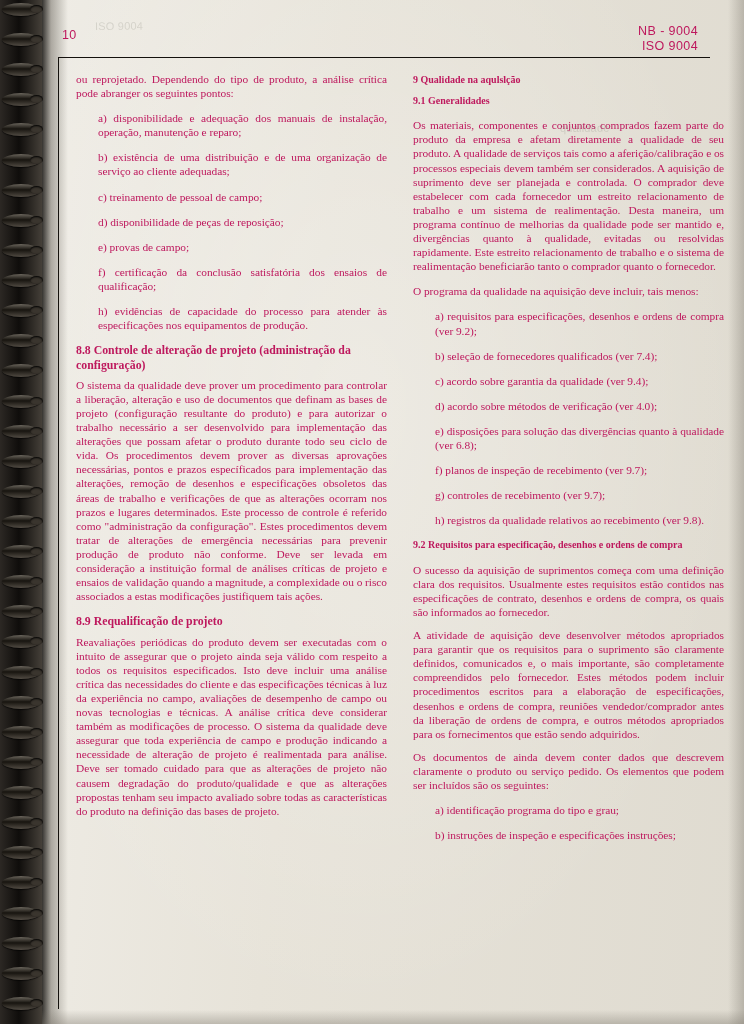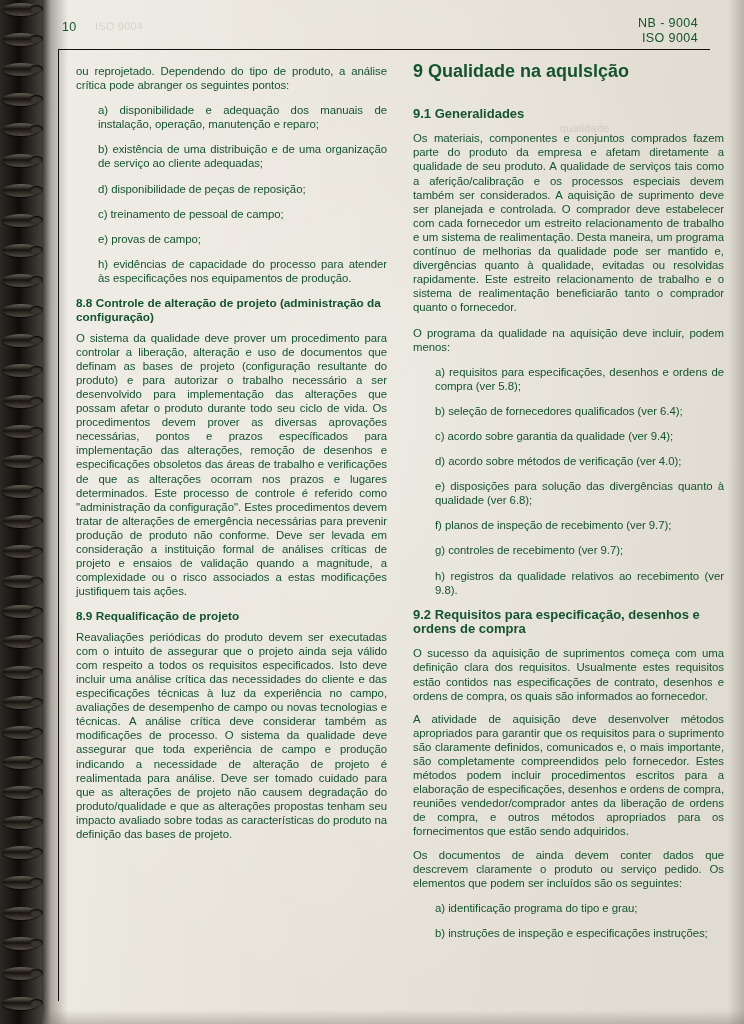--- a/index.html
+++ b/index.html
@@ -65,24 +65,24 @@
     left: 42px;
     top: 0;
     width: 26px;
     height: 1024px;
     background: linear-gradient(90deg, rgba(20,18,15,0.85) 0%, rgba(90,85,76,0.45) 35%, rgba(215,210,198,0.0) 100%);
   }
   
   .content {
     position: absolute;
     left: 68px;
-    top: 4px;
+    top: 12px;
     width: 676px;
     height: 852px;
-    color: #14532d;
+    color: #be185d;
   }
   .header {
     position: absolute;
     top: 12px;
     left: 0;
     width: 664px;
     height: 32px;
   }
   .page-number {
     position: absolute;
@@ -122,46 +122,47 @@
     left: 8px;
     width: 648px;
     display: flex;
     gap: 26px;
   }
   .col {
     width: 311px;
   }
   p, h3, h4 {
     margin: 0;
+    font-family: Liberation Serif, serif;
   }
   .body {
     font-size: 11.4px;
     line-height: 14.1px;
     text-align: justify;
     letter-spacing: -0.05px;
     margin-bottom: 11px;
   }
   .indent {
     padding-left: 22px;
   }
   .sec {
     font-size: 11.8px;
     font-weight: bold;
     line-height: 14.3px;
     margin-bottom: 6px;
     margin-top: 4px;
   }
   .sec-main {
-    font-size: 18px;
+    font-size: 10px;
     font-weight: bold;
     line-height: 15px;
-    margin-bottom: 28px;
+    margin-bottom: 7px;
   }
   .sec-sub {
-    font-size: 13px;
+    font-size: 10px;
     font-weight: bold;
     line-height: 14.3px;
     margin-bottom: 10px;
   }
   .tight { margin-bottom: 9px; }
   
   .ghost {
     position: absolute;
     color: rgba(90,85,75,0.16);
     font-size: 11px;
@@ -283,41 +284,42 @@
     <div class="rule"></div>
     <div class="vrule"></div>
 
     <div class="columns">
 
       <div class="col">
         <p class="body">ou reprojetado. Dependendo do tipo de produto, a análise crítica pode abranger os seguintes pontos:</p>
 
         <p class="body indent">a) disponibilidade e adequação dos manuais de instalação, operação, manutenção e reparo;</p>
         <p class="body indent">b) existência de uma distribuição e de uma organização de serviço ao cliente adequadas;</p>
+        <p class="body indent">c) treinamento de pessoal de campo;</p>
         <p class="body indent">d) disponibilidade de peças de reposição;</p>
-        <p class="body indent">c) treinamento de pessoal de campo;</p>
         <p class="body indent">e) provas de campo;</p>
+        <p class="body indent">f) certificação da conclusão satisfatória dos ensaios de qualificação;</p>
         <p class="body indent">h) evidências de capacidade do processo para atender às especificações nos equipamentos de produção.</p>
 
         <h3 class="sec">8.8 Controle de alteração de projeto (administração da configuração)</h3>
         <p class="body">O sistema da qualidade deve prover um procedimento para controlar a liberação, alteração e uso de documentos que definam as bases de projeto (configuração resultante do produto) e para autorizar o trabalho necessário a ser desenvolvido para implementação das alterações que possam afetar o produto durante todo seu ciclo de vida. Os procedimentos devem prover as diversas aprovações necessárias, pontos e prazos específicados para implementação das alterações, remoção de desenhos e especificações obsoletos das áreas de trabalho e verificações de que as alterações ocorram nos prazos e lugares determinados. Este processo de controle é referido como "administração da configuração". Estes procedimentos devem tratar de alterações de emergência necessárias para prevenir produção de produto não conforme. Deve ser levada em consideração a instituição formal de análises críticas de projeto e ensaios de validação quando a magnitude, a complexidade ou o risco associados a estas modificações justifiquem tais ações.</p>
 
         <h3 class="sec">8.9 Requalificação de projeto</h3>
         <p class="body">Reavaliações periódicas do produto devem ser executadas com o intuito de assegurar que o projeto ainda seja válido com respeito a todos os requisitos especificados. Isto deve incluir uma análise crítica das necessidades do cliente e das especificações técnicas à luz da experiência no campo, avaliações de desempenho de campo ou novas tecnologias e técnicas. A análise crítica deve considerar também as modificações de processo. O sistema da qualidade deve assegurar que toda experiência de campo e produção indicando a necessidade de alteração de projeto é realimentada para análise. Deve ser tomado cuidado para que as alterações de projeto não causem degradação do produto/qualidade e que as alterações propostas tenham seu impacto avaliado sobre todas as características do produto na definição das bases de projeto.</p>
       </div>
 
       <div class="col">
         <h3 class="sec-main">9 Qualidade na aqulslção</h3>
         <h4 class="sec-sub">9.1 Generalidades</h4>
 
         <p class="body">Os materiais, componentes e conjuntos comprados fazem parte do produto da empresa e afetam diretamente a qualidade de seu produto. A qualidade de serviços tais como a aferição/calibração e os processos especiais devem também ser considerados. A aquisição de suprimento deve ser planejada e controlada. O comprador deve estabelecer com cada fornecedor um estreito relacionamento de trabalho e um sistema de realimentação. Desta maneira, um programa contínuo de melhorias da qualidade pode ser mantido e, divergências quanto à qualidade, evitadas ou resolvidas rapidamente. Este estreito relacionamento de trabalho e o sistema de realimentação beneficiarão tanto o comprador quanto o fornecedor.</p>
-        <p class="body">O programa da qualidade na aquisição deve incluir, podem menos:</p>
-
-        <p class="body indent">a) requisitos para especificações, desenhos e ordens de compra (ver 5.8);</p>
-        <p class="body indent">b) seleção de fornecedores qualificados (ver 6.4);</p>
+        <p class="body">O programa da qualidade na aquisição deve incluir, tais menos:</p>
+
+        <p class="body indent">a) requisitos para especificações, desenhos e ordens de compra (ver 9.2);</p>
+        <p class="body indent">b) seleção de fornecedores qualificados (ver 7.4);</p>
         <p class="body indent">c) acordo sobre garantia da qualidade (ver 9.4);</p>
         <p class="body indent">d) acordo sobre métodos de verificação (ver 4.0);</p>
         <p class="body indent">e) disposições para solução das divergências quanto à qualidade (ver 6.8);</p>
         <p class="body indent">f) planos de inspeção de recebimento (ver 9.7);</p>
         <p class="body indent">g) controles de recebimento (ver 9.7);</p>
         <p class="body indent">h) registros da qualidade relativos ao recebimento (ver 9.8).</p>
 
         <h4 class="sec-sub">9.2 Requisitos para especificação, desenhos e ordens de compra</h4>
         <p class="body tight">O sucesso da aquisição de suprimentos começa com uma definição clara dos requisitos. Usualmente estes requisitos estão contidos nas especificações de contrato, desenhos e ordens de compra, os quais são informados ao fornecedor.</p>
         <p class="body tight">A atividade de aquisição deve desenvolver métodos apropriados para garantir que os requisitos para o suprimento são claramente definidos, comunicados e, o mais importante, são completamente compreendidos pelo fornecedor. Estes métodos podem incluir procedimentos escritos para a elaboração de especificações, desenhos e ordens de compra, reuniões vendedor/comprador antes da liberação de ordens de compra, e outros métodos apropriados para os fornecimentos que estão sendo adquiridos.</p>

